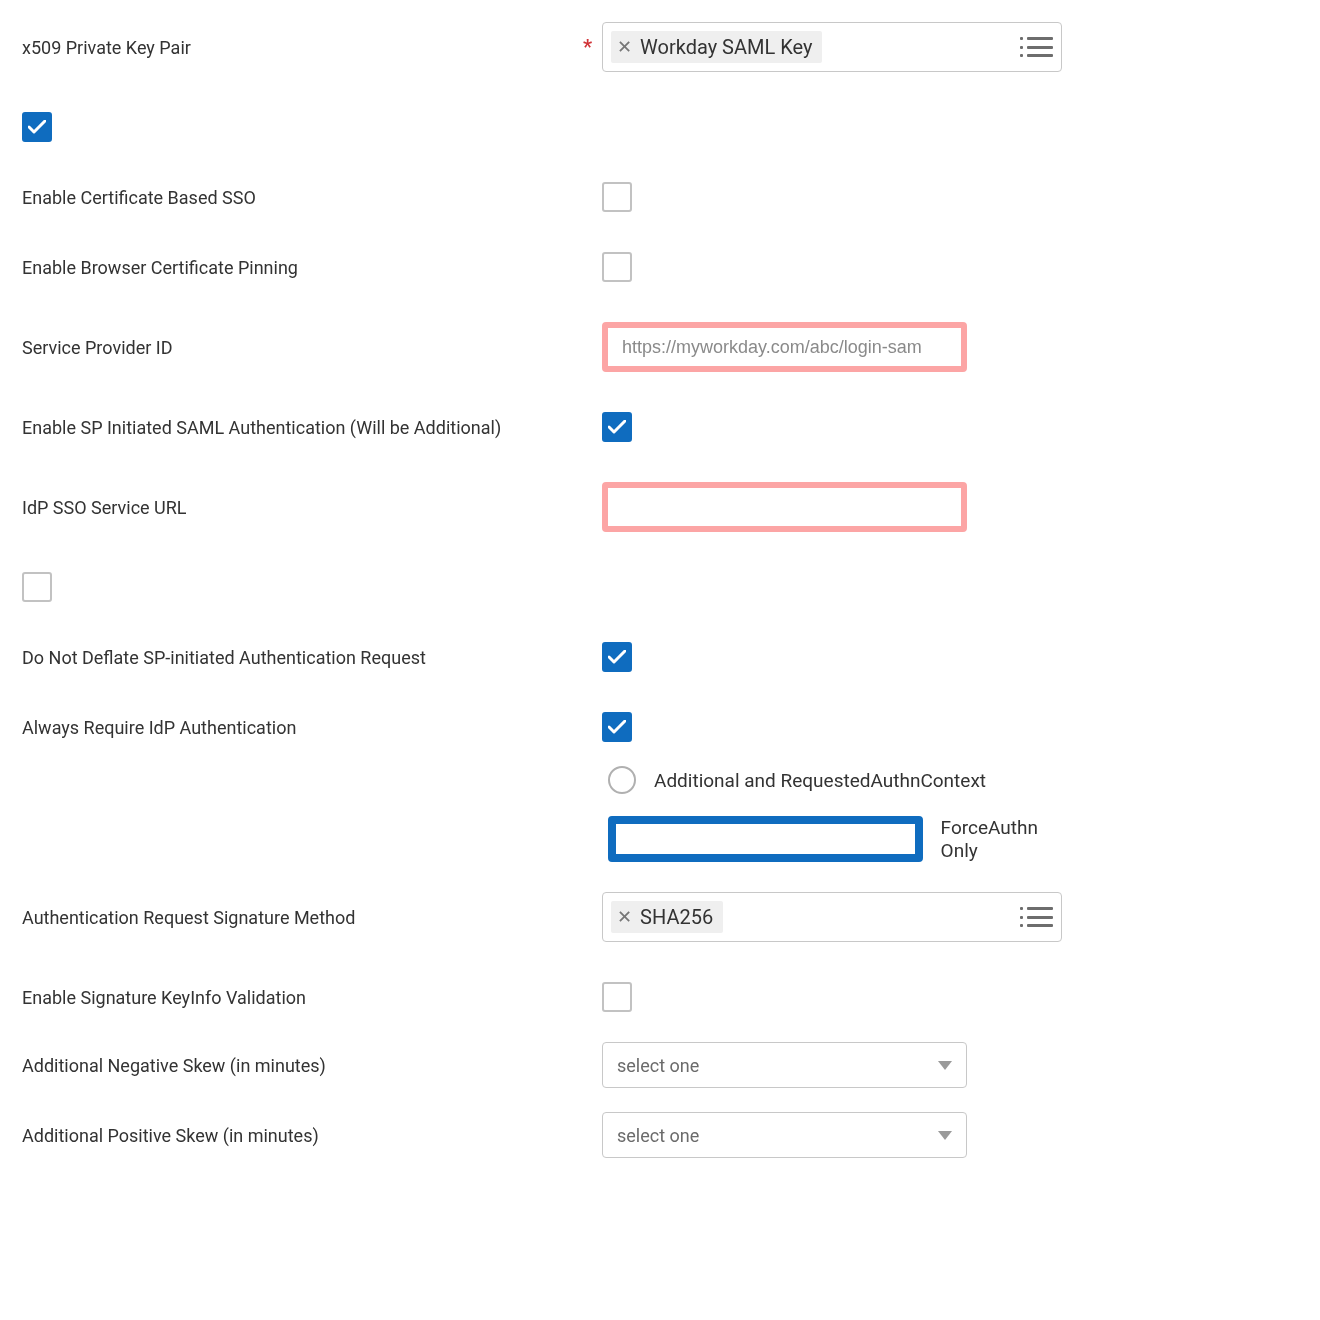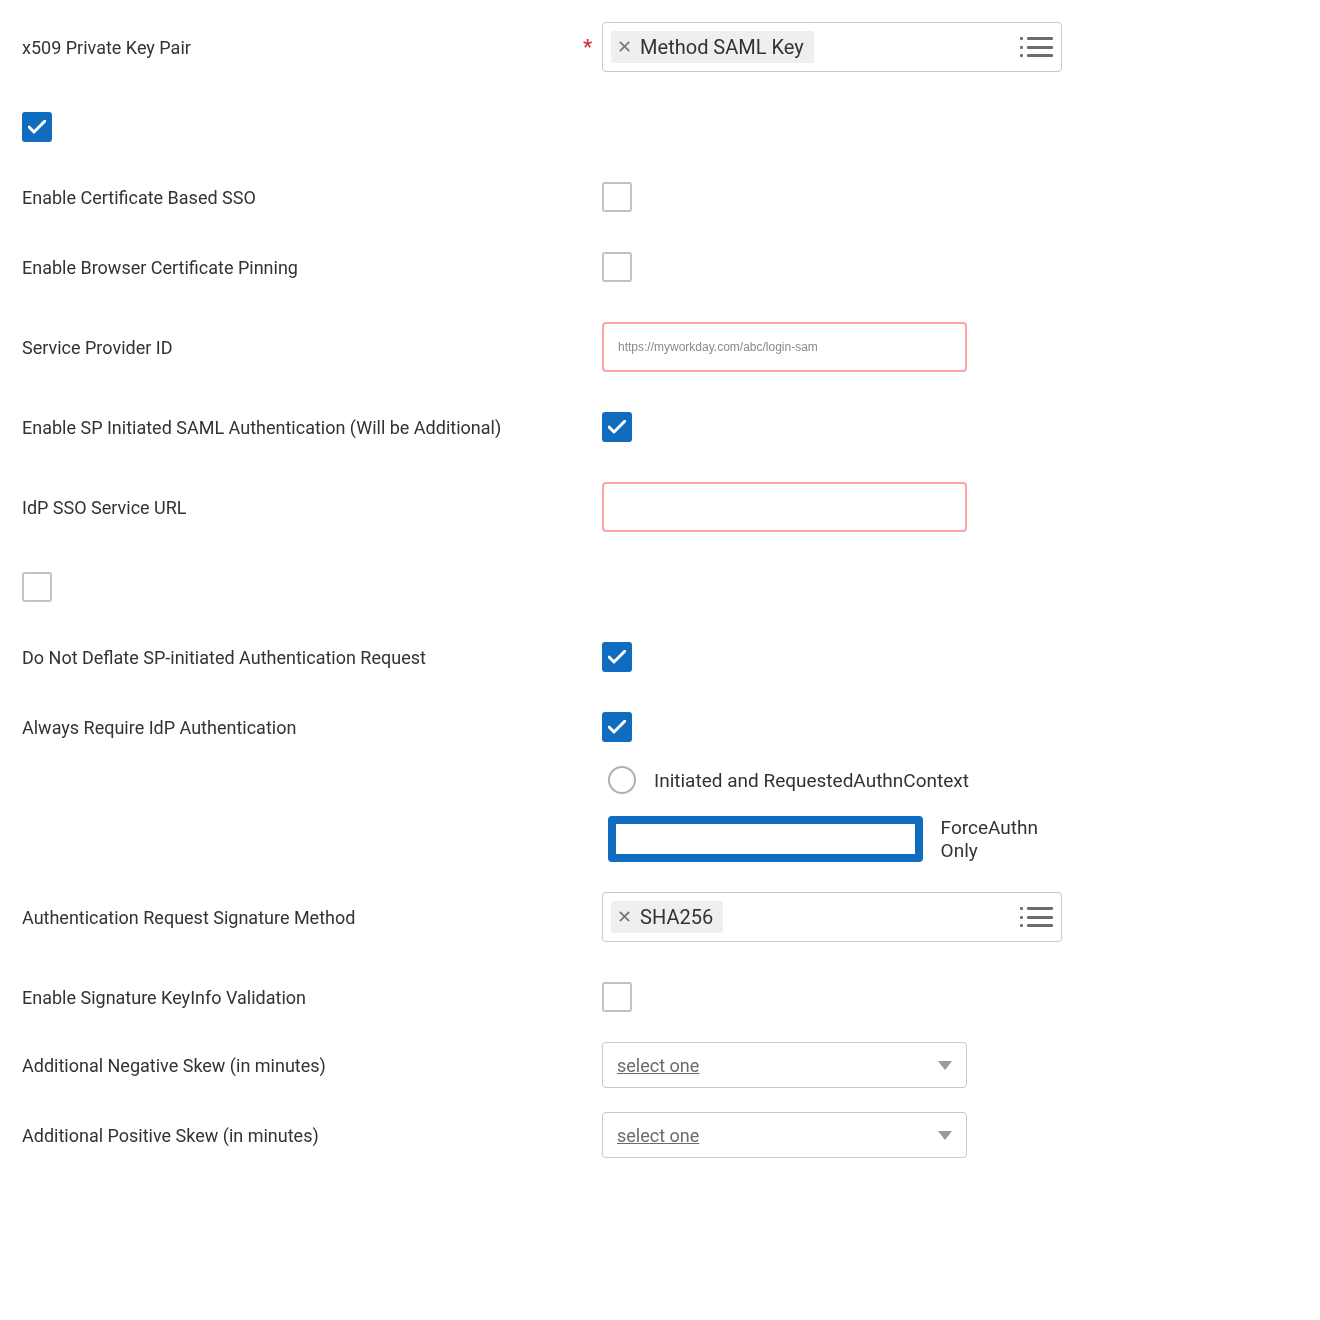--- a/index.html
+++ b/index.html
@@ -86,24 +86,24 @@
   .cb.checked {
     background: #0f6cbf;
     border-color: #0f6cbf;
   }
   .cb.checked svg { display: block; }
   .cb svg { display: none; }
   
   .txt {
     height: 50px;
     width: 365px;
-    border: 2px solid #fca5a5;
+    border: 6px solid #fca5a5;
     border-radius: 4px;
     padding: 12px 14px;
-    font-size: 12px;
+    font-size: 18px;
     color: #333;
   }
   .txt::placeholder { color: #8a8a8a; }
   
   .radio-row {
     display: flex; align-items: center; gap: 18px;
     margin-bottom: 22px;
     margin-left: 6px;
   }
   .radio {
@@ -119,21 +119,20 @@
   
   .sel {
     height: 46px;
     width: 365px;
     border: 1px solid #c8c8c8;
     border-radius: 4px;
     padding: 0 14px;
     display: flex; align-items: center; justify-content: space-between;
     color: #6b6b6b;
     font-size: 18px;
-    text-decoration: underline;
   }
   .caret {
     width: 0; height: 0;
     border-left: 7px solid transparent;
     border-right: 7px solid transparent;
     border-top: 9px solid #9a9a9a;
   }
   .radio-group { margin-left: 580px; margin-top: -4px; margin-bottom: 30px; }
 </style>
 </head>
@@ -141,21 +140,21 @@
 
 <div class="row">
   <div class="label">
     <span>x509 Private Key Pair</span>
     <span class="req">*</span>
   </div>
   <div class="control">
     <div class="tagbox">
       <span class="chip">
         <span class="x">✕</span>
-        <span>Method SAML Key</span>
+        <span>Workday SAML Key</span>
       </span>
       <span class="spacer"></span>
       <span class="list-icon" style="margin-left:7px;">
         <span></span>
           <span></span>
           <span></span>
       </span>
     </div>
   </div>
 </div>
@@ -253,21 +252,21 @@
       <svg width="18" height="14" viewBox="0 0 18 14">
           <path d="M1 7 L6 12 L17 1" stroke="#fff" stroke-width="3" fill="none" stroke-linecap="round" stroke-linejoin="round"></path>
         </svg>
     </span>
   </div>
 </div>
 
 <div class="radio-group">
   <div class="radio-row">
     <span class="radio"></span>
-    <span class="radio-label">Initiated and RequestedAuthnContext</span>
+    <span class="radio-label">Additional and RequestedAuthnContext</span>
   </div>
   <div class="radio-row">
     <span class="radio sel"></span>
     <span class="radio-label">ForceAuthn Only</span>
   </div>
 </div>
 
 <div class="row">
   <div class="label">
       <span>Authentication Request Signature Method</span>

